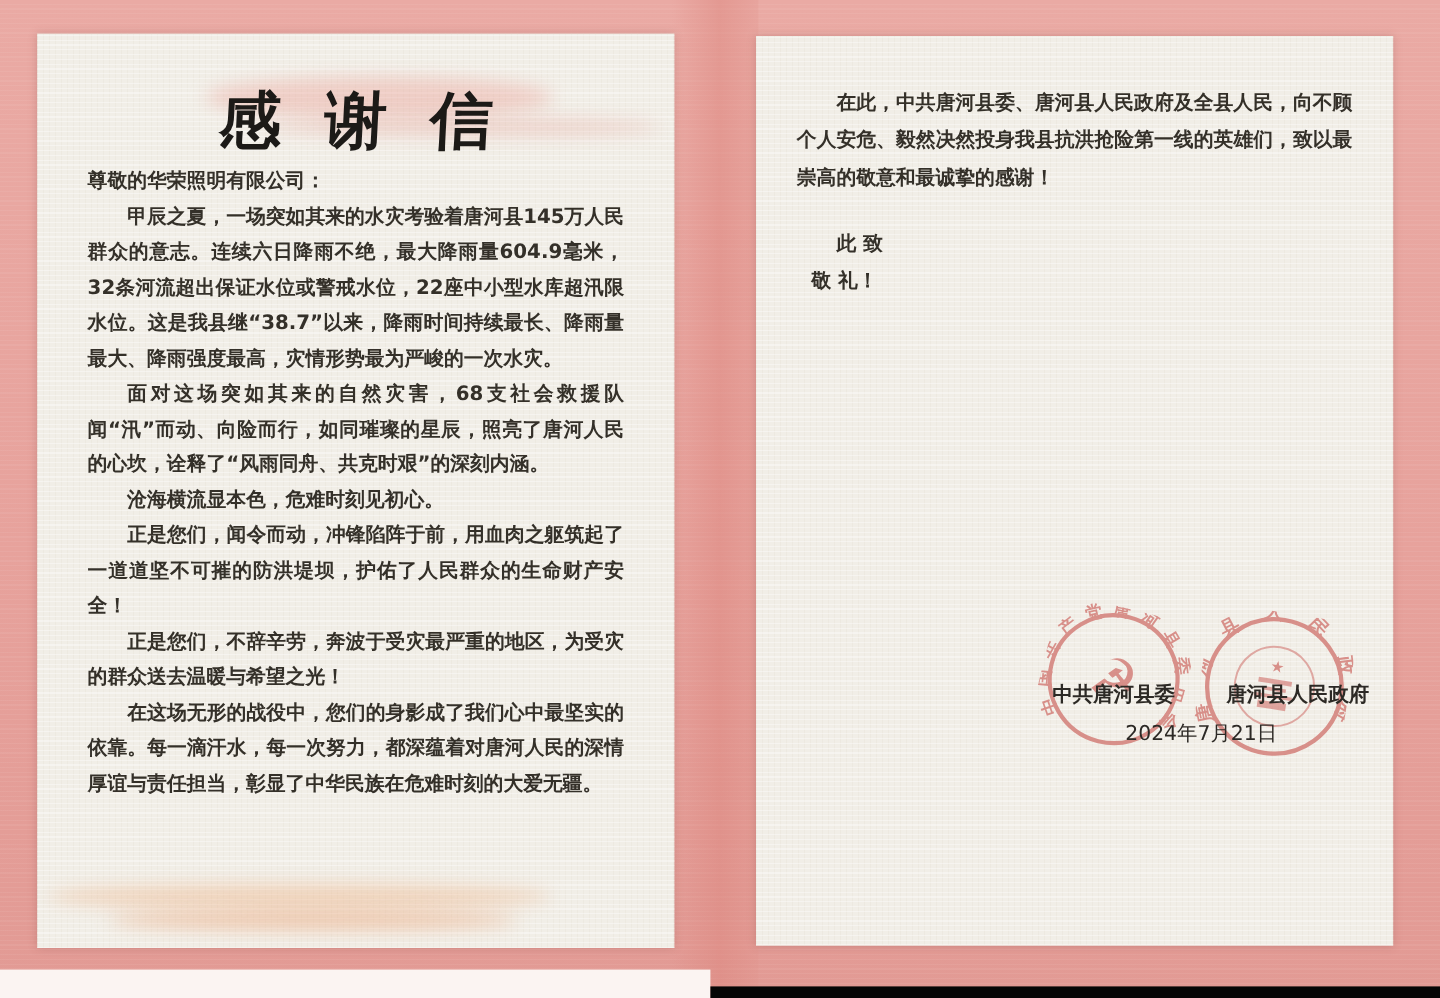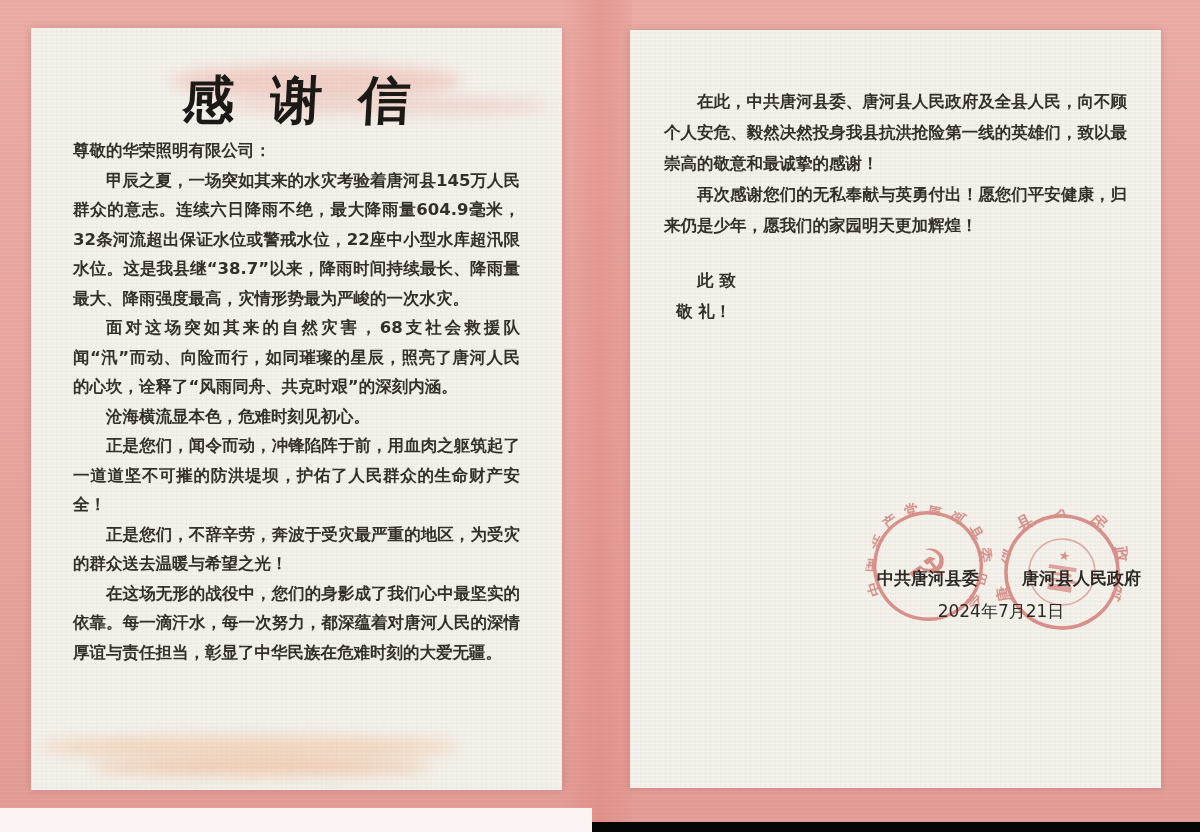--- a/index.html
+++ b/index.html
@@ -54,21 +54,21 @@
   .salutation{margin:30px 0 0;}
   p.para,.salutation,.closing-line{
     margin:0;
     font-size:16.5px;
     font-weight:600;
     line-height:29.5px;
     text-align:justify;
     color:#343029;
   }
   p.para{text-indent:2em;}
-  .right .body-text{padding:56px 34px 0;}
+  .right .body-text{padding:40px 34px 0;}
   .right p.para,.right .closing-line{line-height:31px;}
   .closing-salute{margin-top:24px;text-indent:2em;}
   .closing-respect{text-indent:0;margin-left:12px;}
 
   
   .sig-row{
     position:absolute;left:247px;top:537px;width:264px;
     display:flex;justify-content:space-between;
     font-size:17px;font-weight:700;color:#2c2925;z-index:3;
   }
@@ -115,21 +115,20 @@
       <p class="para">沧海横流显本色，危难时刻见初心。</p>
       <p class="para">正是您们，闻令而动，冲锋陷阵于前，用血肉之躯筑起了一道道坚不可摧的防洪堤坝，护佑了人民群众的生命财产安全！</p>
       <p class="para">正是您们，不辞辛劳，奔波于受灾最严重的地区，为受灾的群众送去温暖与希望之光！</p>
       <p class="para">在这场无形的战役中，您们的身影成了我们心中最坚实的依靠。每一滴汗水，每一次努力，都深蕴着对唐河人民的深情厚谊与责任担当，彰显了中华民族在危难时刻的大爱无疆。</p>
     </div>
   </section>
 
   <section class="sheet right">
     <div class="body-text">
       <p class="para">在此，中共唐河县委、唐河县人民政府及全县人民，向不顾个人安危、毅然决然投身我县抗洪抢险第一线的英雄们，致以最崇高的敬意和最诚挚的感谢！</p>
-      <p class="para">再次感谢您们的无私奉献与英勇付出！愿您们平安健康，归来仍是少年，愿我们的家园明天更加辉煌！</p>
       <p class="closing-line closing-salute">此 致</p>
       <p class="closing-line closing-respect">敬 礼！</p>
     </div>
 
     <svg class="stamp stamp-party" viewBox="-62 -62 124 124">
       <circle class="ring" r="55"></circle>
       <path id="arc1" d="M -38.9,38.9 A 55,55 0 1 1 38.9,38.9" fill="none"></path>
       <text class="ring-text-party"><textPath href="#arc1">中国共产党唐河县委员会</textPath></text>
       <text class="emblem-hs" x="0" y="15">☭</text>
     </svg>

